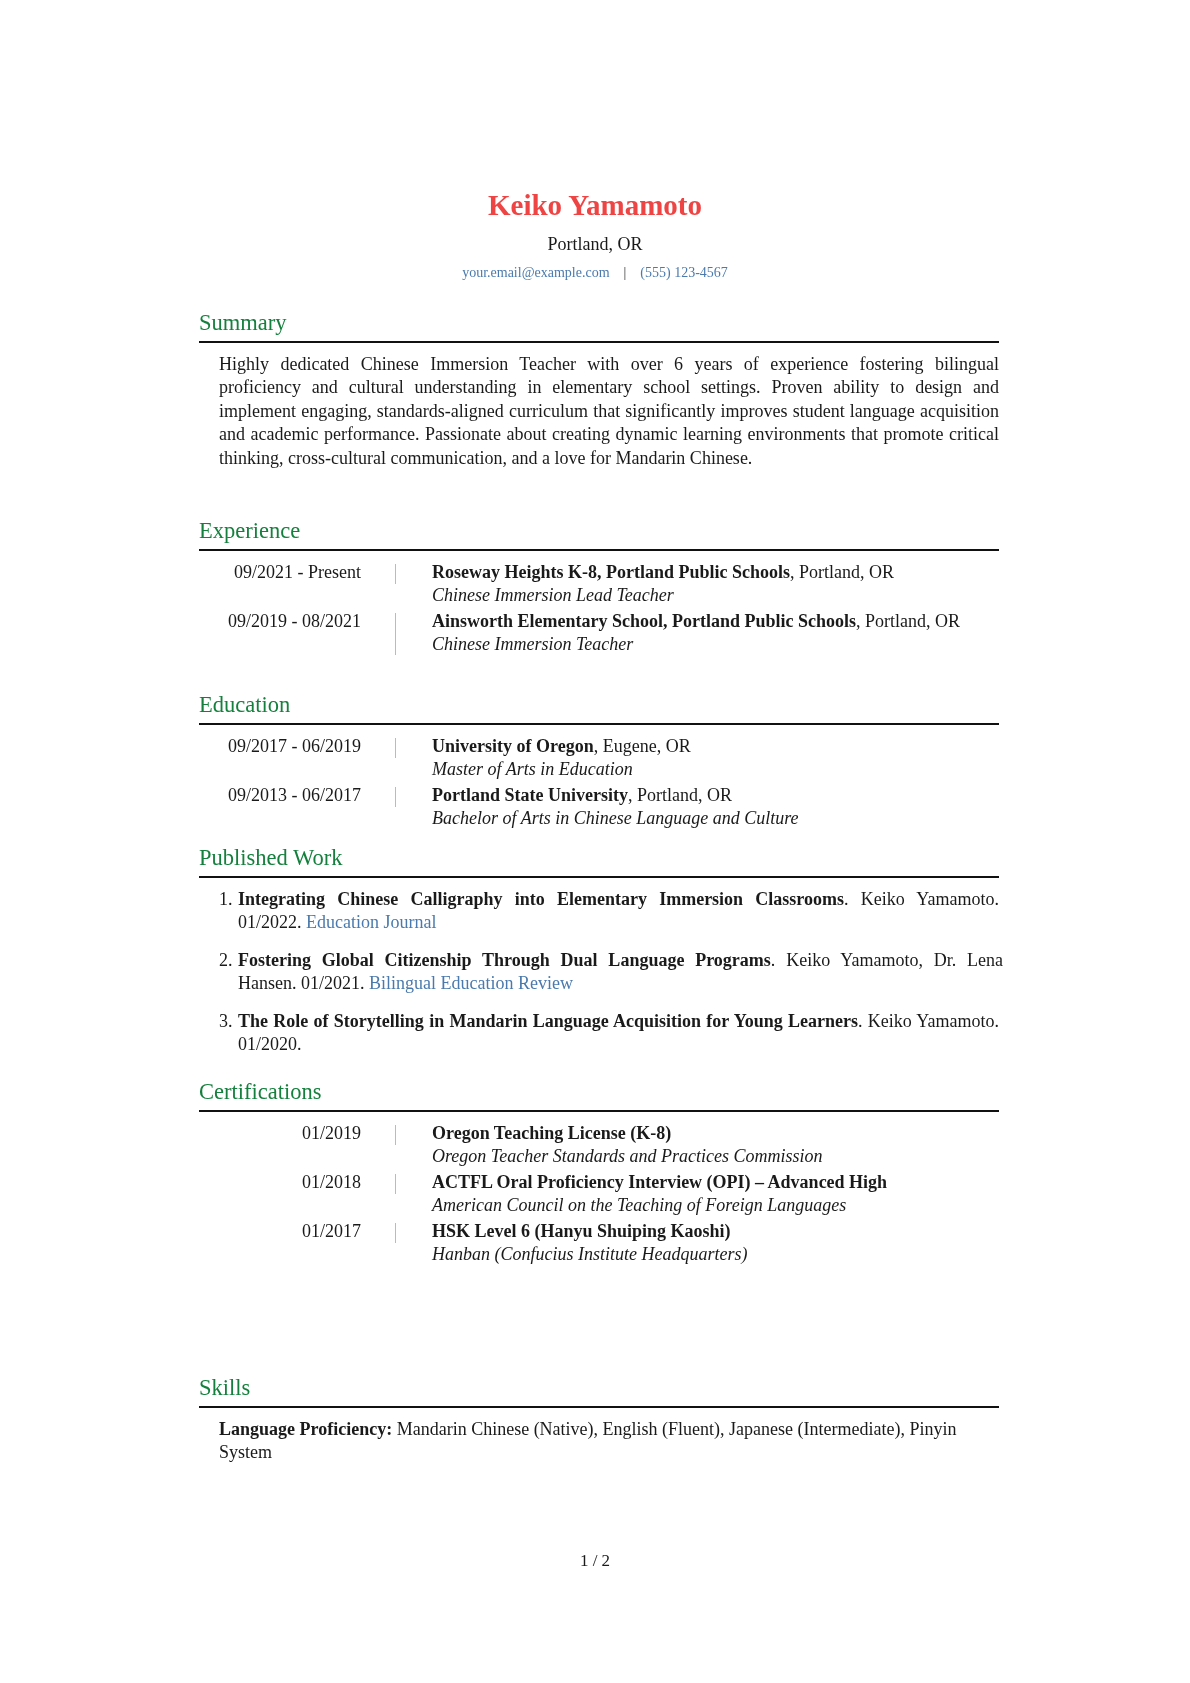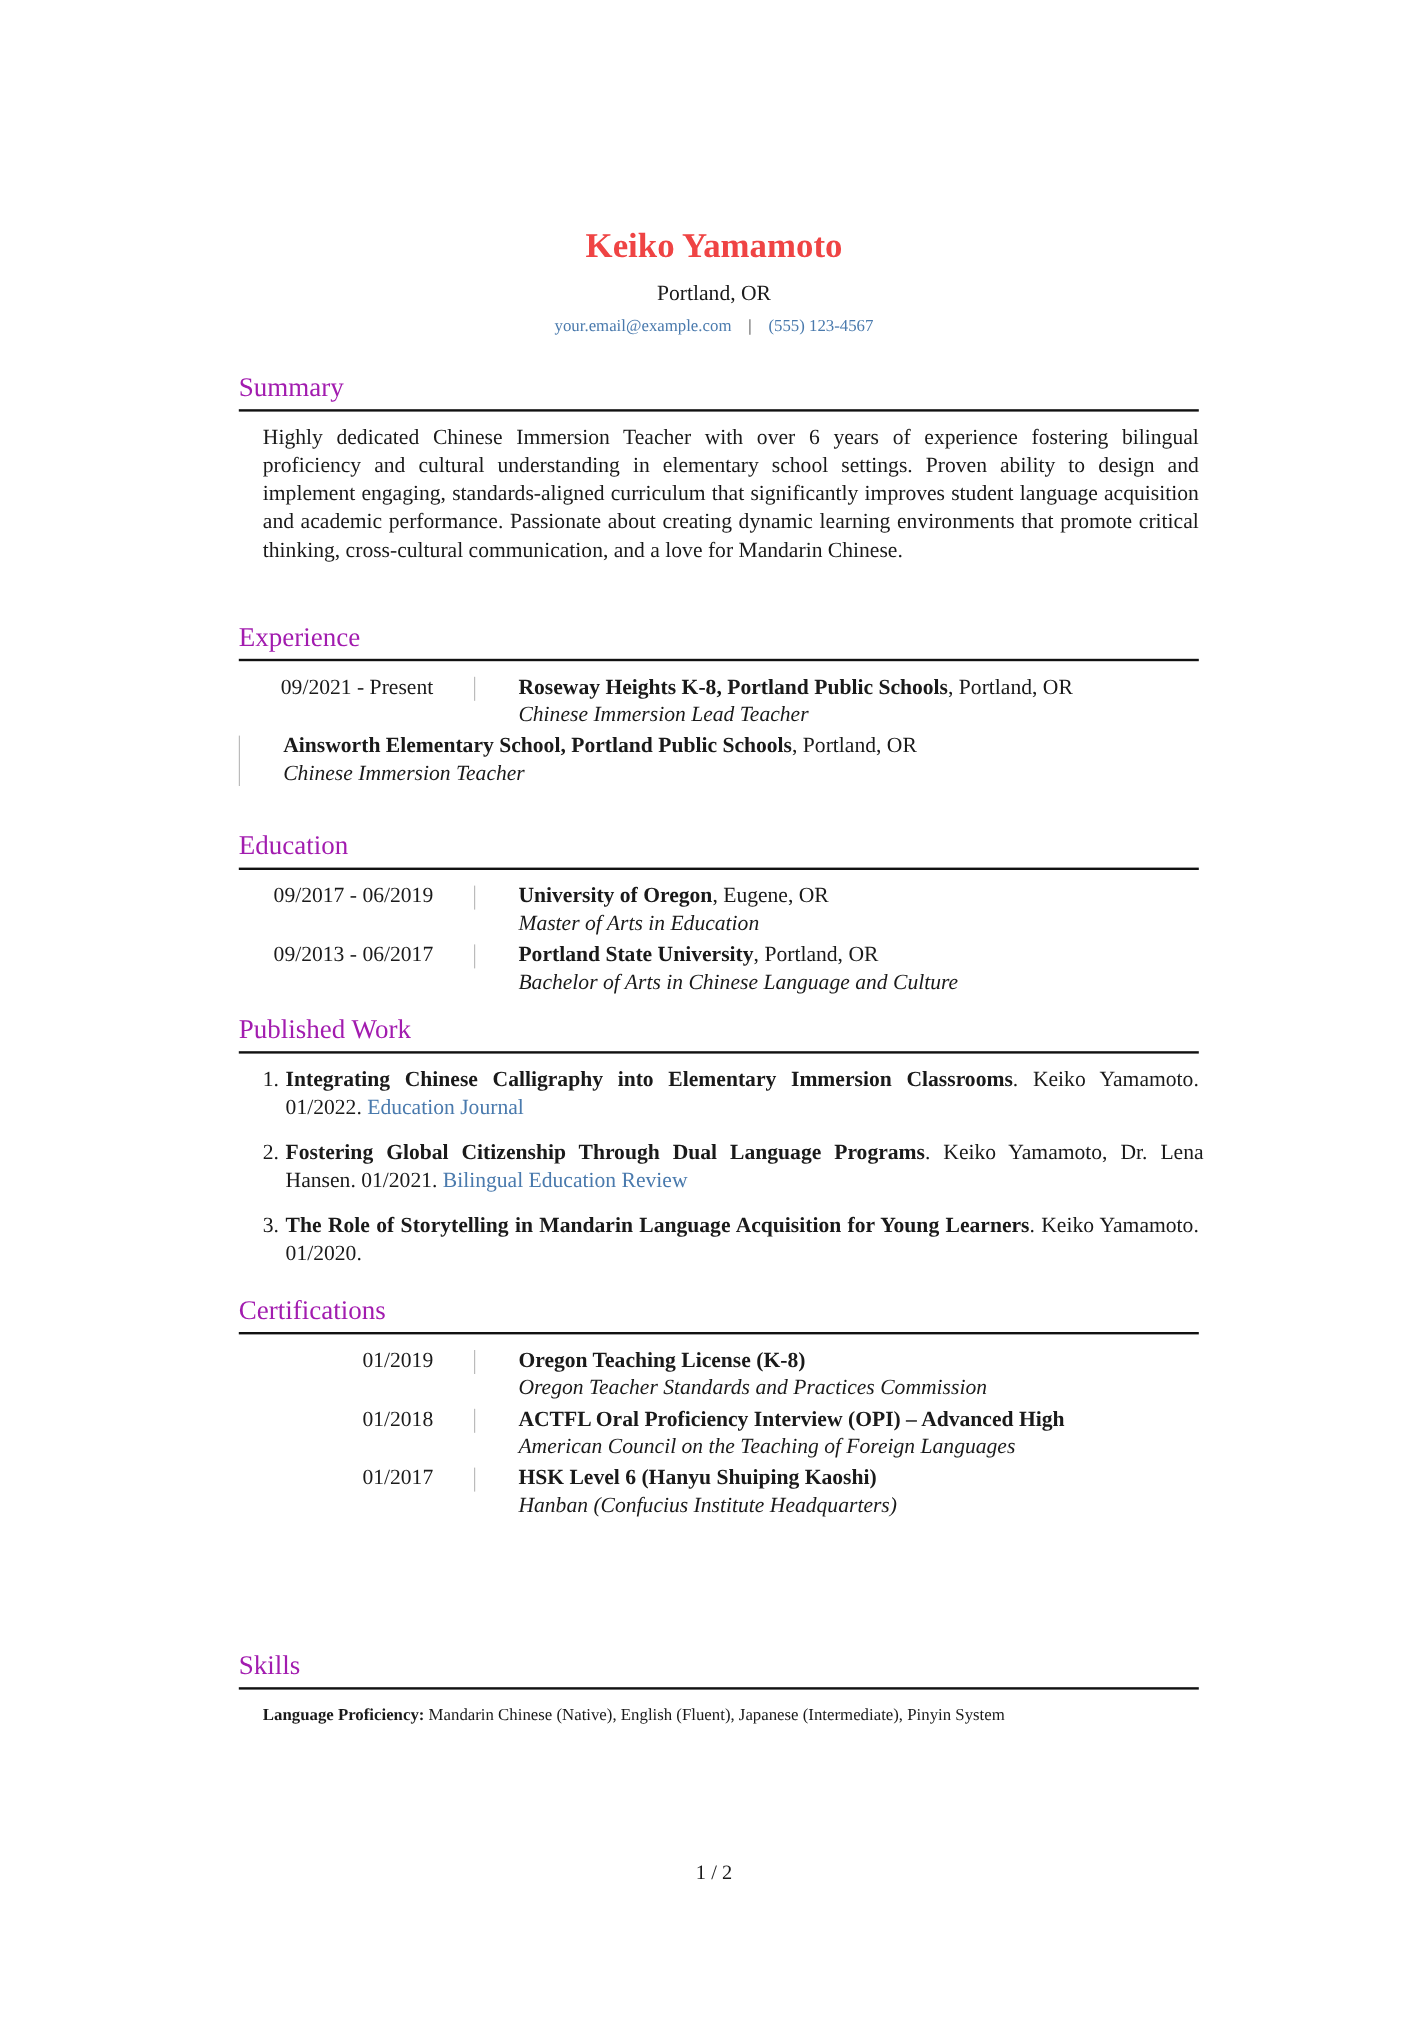--- a/index.html
+++ b/index.html
@@ -6,40 +6,40 @@
   body { width: 1190px; height: 1683px; position: relative; font-family: "Liberation Serif", "DejaVu Serif", serif; color: #1a1a1a; }
   .page { position: absolute; left: 0; top: 0; width: 1190px; height: 1683px; }
   .header { position: absolute; left: 0; width: 1190px; top: 188px; text-align: center; }
   .name { font-size: 29px; font-weight: bold; line-height: 34px; color: #ef4444; }
   .location { font-size: 18px; line-height: 24px; margin-top: 10px; }
   .contact { font-size: 14px; line-height: 24px; margin-top: 5px; }
   .contact a { color: #4a7aad; text-decoration: none; }
   .contact .sep { color: #333; margin: 0 14px; }
 
   .section { position: absolute; left: 199px; width: 800px; }
-  .section-title { font-size: 22.5px; line-height: 28px; color: #a21caf; }
+  .section-title { font-size: 22.5px; line-height: 28px; color: #15803d; }
   .rule { height: 2px; background: #111; margin-top: 4px; }
 
   .summary-text { margin-left: 20px; margin-top: 10px; font-size: 18px; line-height: 23.4px; text-align: justify; }
 
   .entry { display: flex; font-size: 18px; line-height: 23.4px; gap: 20px; }
   .entry .date { width: 176px; text-align: right; padding-right: 14px; box-sizing: border-box; flex: none; }
   .entry .bar { width: 1px; background: #bbb; flex: none; margin-top: 3px; }
   .entry .body { padding-left: 16px; flex: 1; }
   .entry .bar.short { height: 20px; }
   .entry b { font-weight: bold; }
   .entry i { }
 
   .pubs { margin: 10px 0 0 20px; padding: 0; list-style: none; font-size: 18px; line-height: 23.4px; }
   .pubs li { display: flex; margin-bottom: 14px; text-align: justify; }
   .pubs .num { width: 19px; flex: none; }
   .pubs .txt { flex: 1; }
   .pubs a { color: #4a7aad; text-decoration: none; }
 
-  .skills { margin-left: 20px; margin-top: 10px; font-size: 14px; line-height: 23.4px; }
+  .skills { margin-left: 20px; margin-top: 10px; font-size: 18px; line-height: 23.4px; }
   .footer { position: absolute; top: 1551px; left: 0; width: 1190px; text-align: center; font-size: 17px; }
 </style>
 </head>
 <body>
 
 <div class="page">
 
   <div class="header">
     <div class="name">Keiko Yamamoto</div>
     <div class="location">Portland, OR</div>
@@ -60,20 +60,21 @@
     <div style="margin-top:10px;">
       <div class="entry">
         <div class="date">09/2021 - Present</div>
         <div class="bar short"></div>
         <div class="body">
           <div><b>Roseway Heights K-8, Portland Public Schools</b><span>, Portland, OR</span></div>
           <div><i>Chinese Immersion Lead Teacher</i></div>
         </div>
       </div>
       <div class="entry" style="margin-top:2px;">
+        <div class="date">09/2019 - 08/2021</div>
         <div class="bar" style="height:42px;"></div>
         <div class="body" style="padding-right:0;margin-right:-6px;">
           <div><b>Ainsworth Elementary School, Portland Public Schools</b><span>, Portland, OR</span></div>
           <div><i>Chinese Immersion Teacher</i></div>
         </div>
       </div>
     </div>
   </div>
 
   <div class="section" style="top:691px;">

